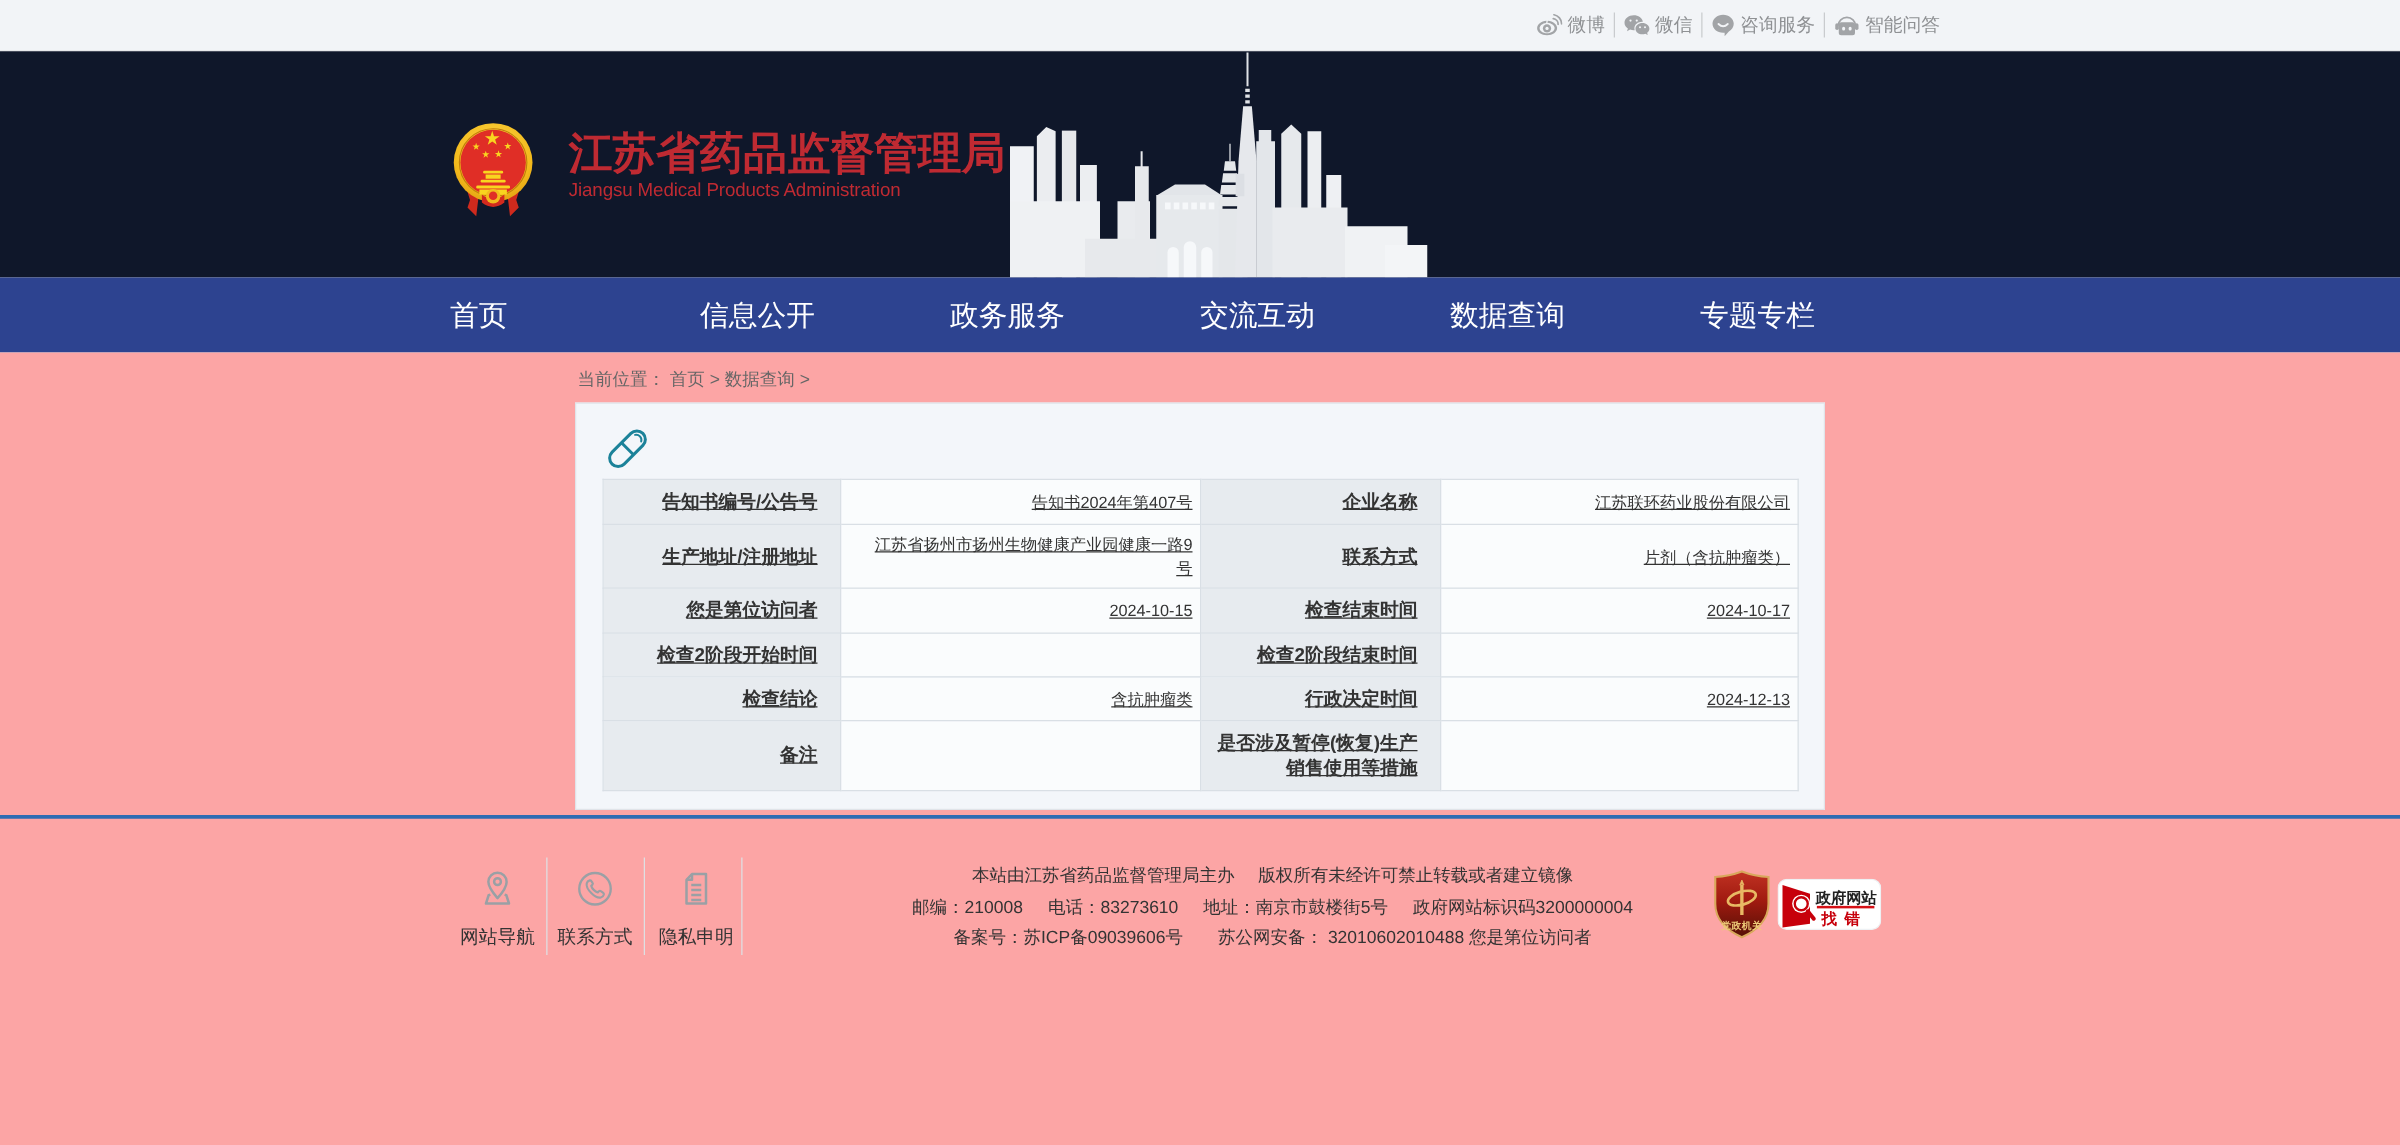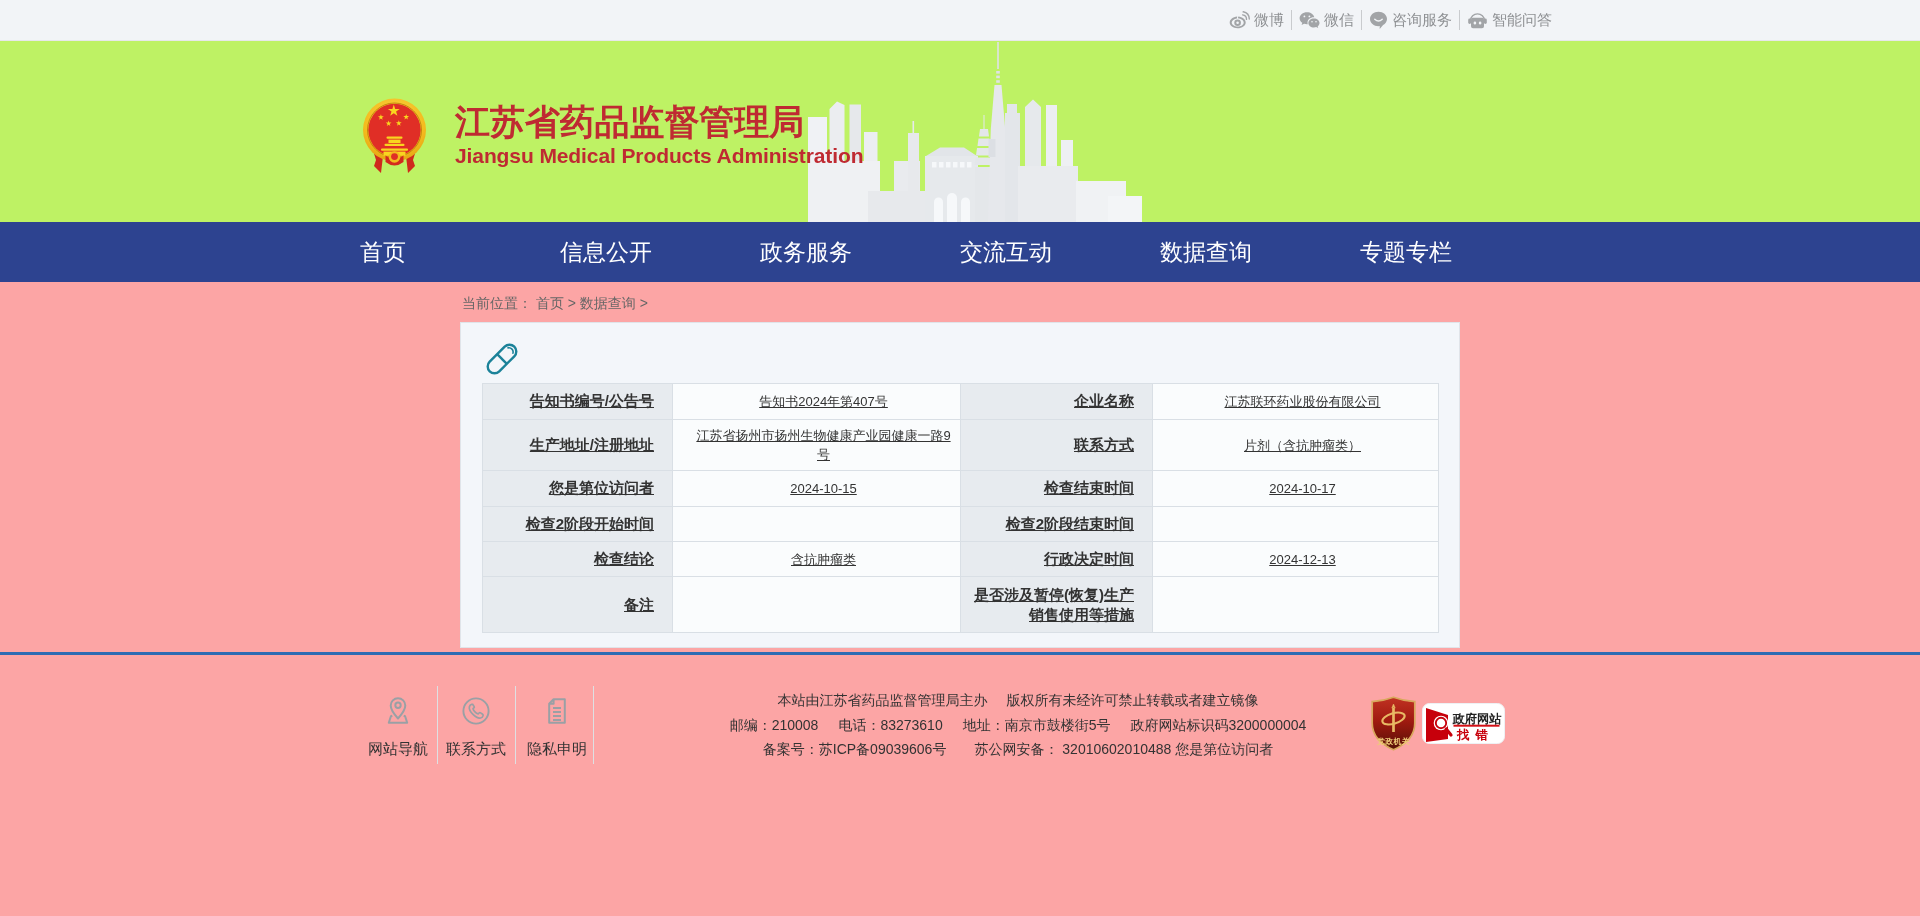--- a/index.html
+++ b/index.html
@@ -10,44 +10,44 @@
   
   #topbar { position:absolute; top:0; left:0; width:1920px; height:41px;
             background:#f2f4f7; border-bottom:1px solid #e7e8ea; }
   #topbar .items { position:absolute; top:0; right:368px; height:40px;
                    display:flex; align-items:center; color:#8f9194; font-size:15px; }
   #topbar .it { display:flex; align-items:center; }
   #topbar .it svg { margin-right:4px; }
   #topbar .sep { width:1px; height:20px; background:#c9cbce; margin:0 7px; }
 
   
-  #header { position:absolute; top:41px; left:0; width:1920px; height:181px; background:#bef264; }
+  #header { position:absolute; top:41px; left:0; width:1920px; height:181px; background:#0f172a; }
   #skyline { position:absolute; left:808px; top:0px; }
   #emblem { position:absolute; left:362px; top:53px; }
   #title-zh { position:absolute; left:455px; top:58px; font-size:35px; font-weight:bold;
               color:#bf2a32; letter-spacing:-0.1px; white-space:nowrap; }
-  #title-en { position:absolute; left:455px; top:103px; font-size:21px; font-weight:bold;
+  #title-en { position:absolute; left:455px; top:103px; font-size:15px; font-weight:normal;
               color:#bf2a32; letter-spacing:-0.1px; white-space:nowrap; }
 
   
   #nav { position:absolute; top:222px; left:0; width:1920px; height:60px; background:#2d4390; }
   #nav ul { position:absolute; left:360px; top:0; width:1200px; height:60px; list-style:none; }
   #nav li { float:left; width:200px; height:60px; line-height:60px; text-align:left;
             color:#fff; font-size:23px; }
 
   
   #main { position:absolute; top:282px; left:0; width:1920px; height:634px; background:#fca5a5; }
   #crumb { position:absolute; left:462px; top:13px; font-size:14px; color:#666; }
   #card { position:absolute; left:460px; top:40px; width:1000px; height:326px;
           background:#f3f6fa; border:1px solid #e0e4e9; }
   #pill { position:absolute; left:23px; top:18px; }
   #dtable { position:absolute; left:21px; top:60px; border-collapse:collapse; table-layout:fixed; width:956px; }
   #dtable td { border:1px solid #d9dfe5; vertical-align:middle; color:#333; overflow:hidden;text-decoration:underline; }
   #dtable td.lb { background:#e7ebef; text-align:right; padding-right:18px; font-weight:bold; font-size:15px; }
-  #dtable td.vl { background:#fafcfd; text-align:center; padding-left:20px; font-size:13px; padding-right:6px; line-height:19px; }
+  #dtable td.vl { background:#fafcfd; text-align:right; padding-left:20px; font-size:13px; padding-right:6px; line-height:19px; }
 
   
   #bluebar { position:absolute; left:0; top:370px; width:1920px; height:3px; background:#2e6cb3; }
   .fsep { position:absolute; top:404px; width:1px; height:78px; background:#dee0e3; }
   .ficon { position:absolute; }
   .flabel { position:absolute; top:458px; width:62px; text-align:center; font-size:15px; color:#333; }
   #ftext { position:absolute; left:518px; top:406px; width:1000px; text-align:center;
            font-size:14px; color:#333; line-height:24.5px; }
   #badge1 { position:absolute; left:1371px; top:414px; }
   #badge2 { position:absolute; left:1422px; top:421px; }

